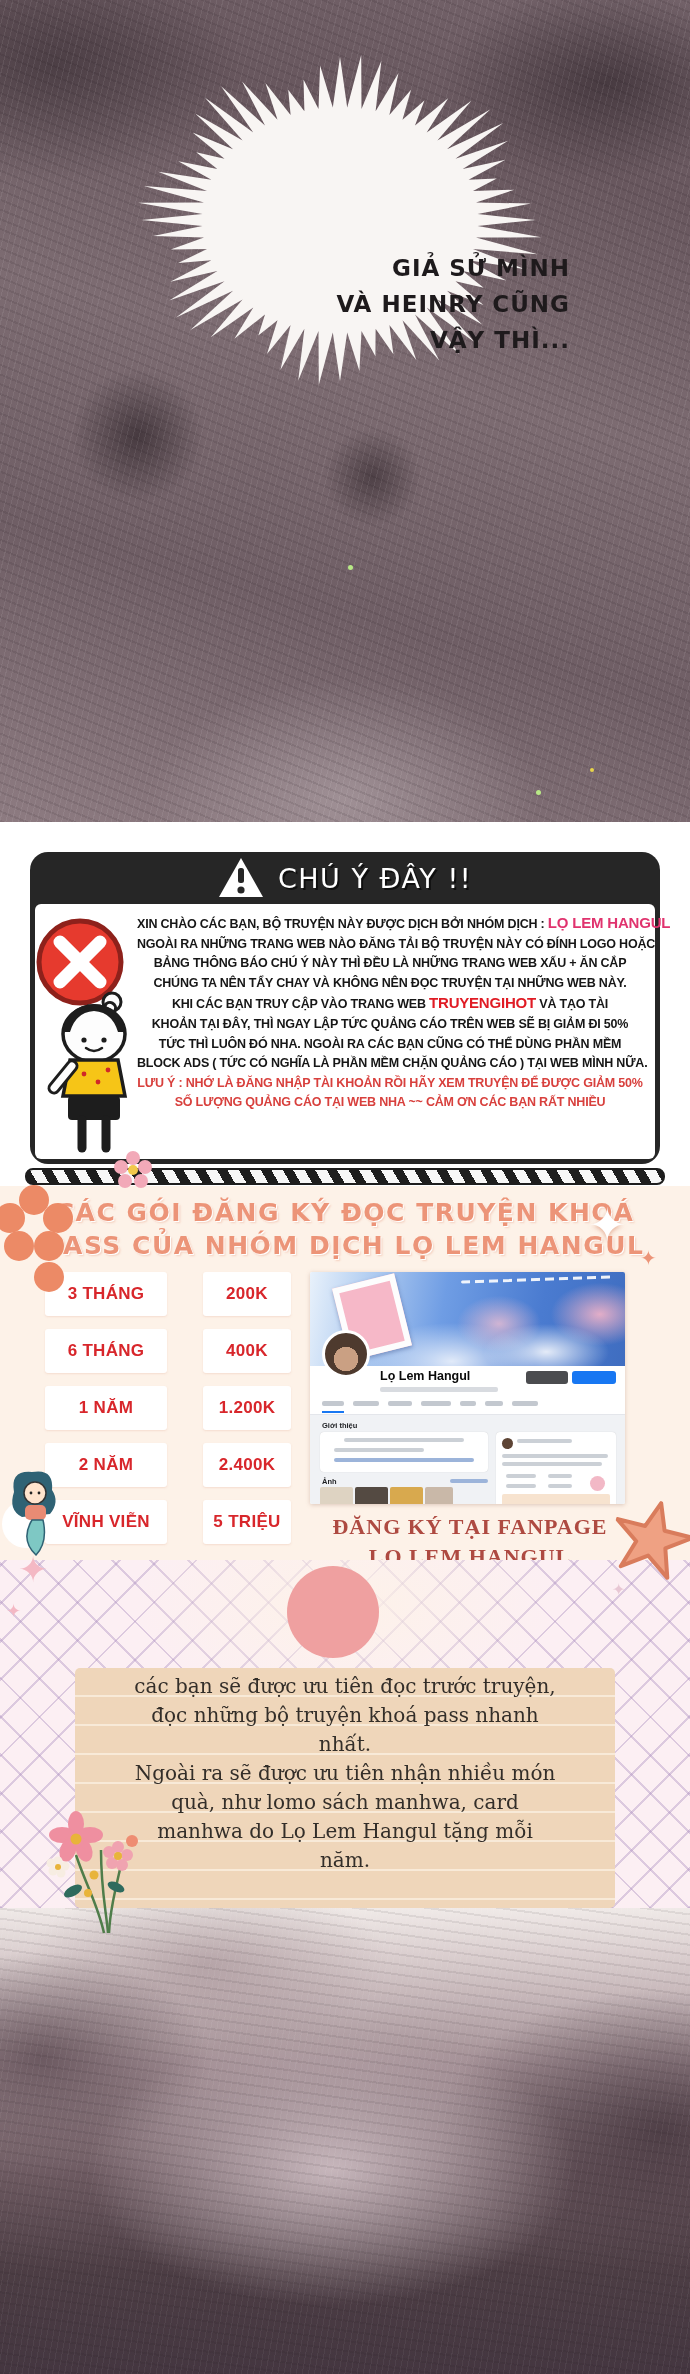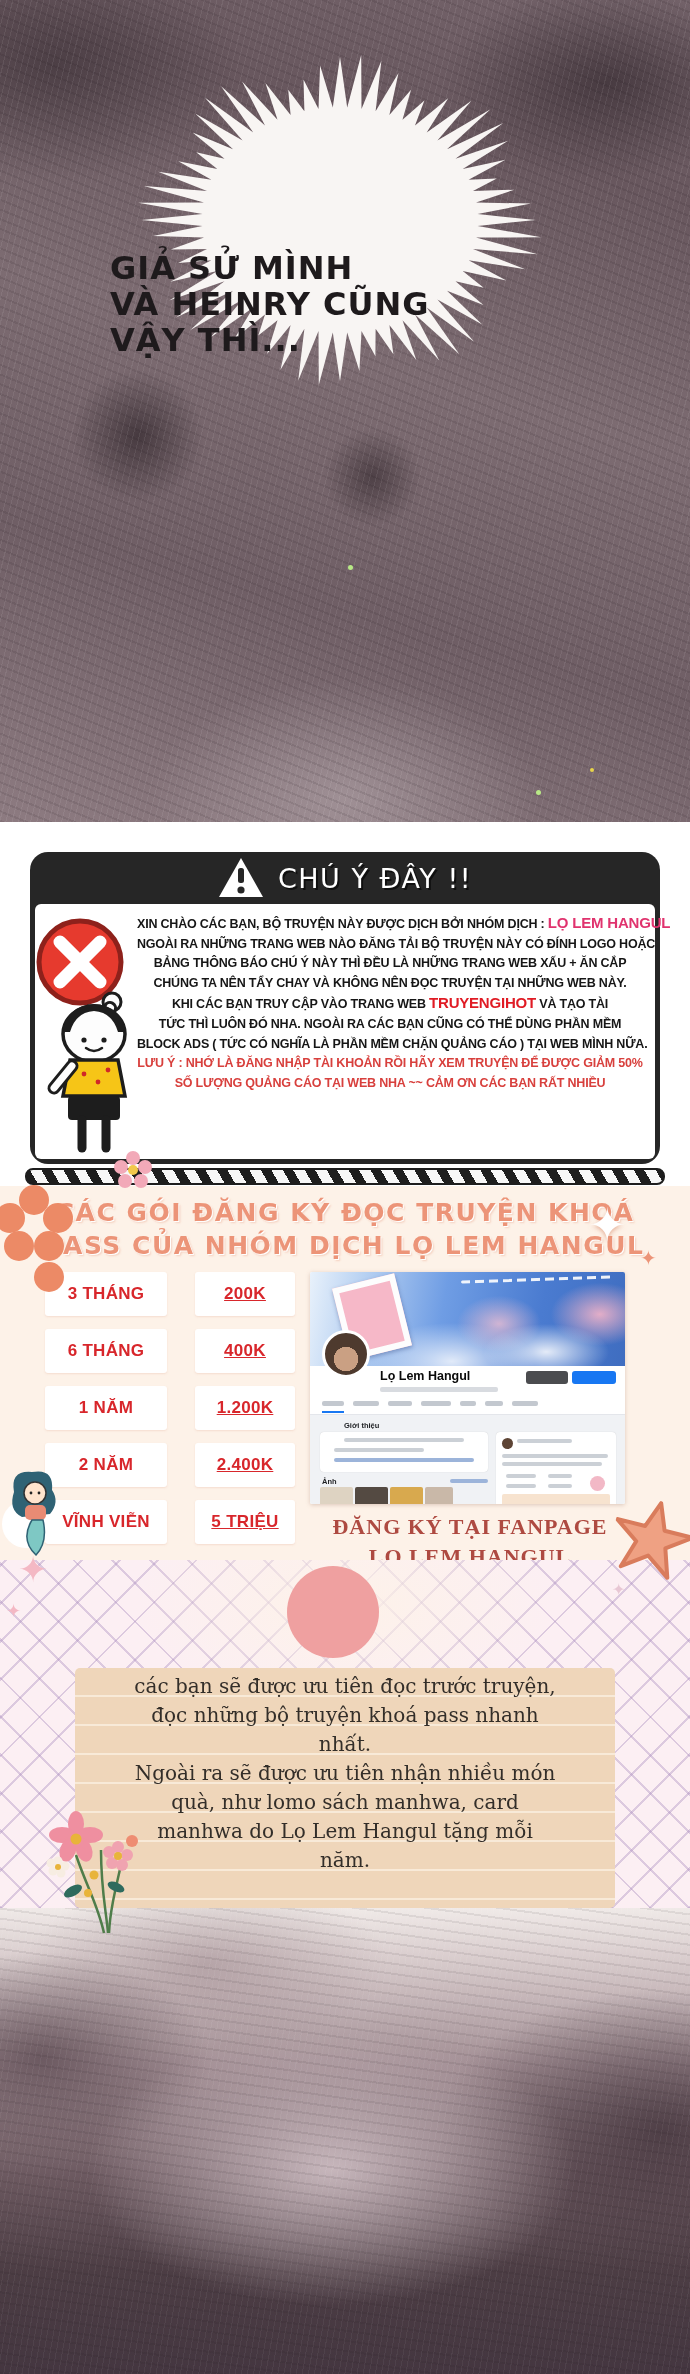--- a/index.html
+++ b/index.html
@@ -13,22 +13,22 @@
       repeating-linear-gradient(22deg, rgba(30,20,26,0.10) 0 2px, rgba(0,0,0,0) 2px 9px),
       radial-gradient(circle 95px at 20% 53%, rgba(32,23,28,0.55), rgba(32,23,28,0) 70%),
       radial-gradient(circle 70px at 54% 58%, rgba(38,28,33,0.50), rgba(38,28,33,0) 70%),
       radial-gradient(ellipse 220px 130px at 88% 10%, rgba(40,30,36,0.55), rgba(40,30,36,0) 75%),
       radial-gradient(ellipse 260px 160px at 8% 8%, rgba(46,36,42,0.50), rgba(46,36,42,0) 72%),
       radial-gradient(ellipse 280px 170px at 50% 97%, rgba(228,218,221,0.30), rgba(228,218,221,0) 70%),
       linear-gradient(15deg,#8d7b81 0%,#6f5e65 30%,#7d6c72 55%,#68575e 80%,#75646b 100%);}
   .speck{position:absolute;border-radius:50%;}
   
   .burst-wrap{position:absolute;left:110px;top:28px;width:460px;height:390px;}
-  .burst-text{position:absolute;left:110px;top:250px;width:460px;text-align:left;
-    font-family:"DejaVu Sans",sans-serif;font-weight:700;font-size:32px;line-height:36px;
+  .burst-text{position:absolute;left:110px;top:250px;width:460px;text-align:right;
+    font-family:"DejaVu Sans",sans-serif;font-weight:700;font-size:23px;line-height:36px;
     color:#1e1a1c;letter-spacing:1px;}
 
   
   .sec-white{position:absolute;left:0;top:822px;width:690px;height:364px;background:#ffffff;}
   .warnbox{position:absolute;left:30px;top:852px;width:630px;height:312px;background:#262626;
     border-radius:18px;box-sizing:border-box;padding:0 5px 5px 5px;}
   .warnhead{height:52px;display:flex;align-items:center;justify-content:center;gap:14px;}
   .warntitle{color:#ffffff;font-weight:400;font-size:27px;letter-spacing:1.5px;
     font-family:"DejaVu Sans",sans-serif;text-shadow:2px 2px 0 rgba(0,0,0,0.6);}
   .warnbody{position:relative;background:#ffffff;border-radius:6px;height:255px;box-sizing:border-box;
@@ -45,25 +45,25 @@
     background:repeating-linear-gradient(60deg,#1e1e1e 0 9px,#f7f7f7 9px 19px);
     border:2px solid #1e1e1e;box-sizing:border-box;}
 
   
   .sec-pink{position:absolute;left:0;top:1186px;width:690px;height:374px;background:#fdf2e8;}
   .sub-heading{position:absolute;left:45px;top:1196px;width:600px;text-align:center;
     font-family:"DejaVu Sans",sans-serif;font-weight:700;font-size:25px;line-height:33px;
     color:var(--heading_salmon,#ec9478);letter-spacing:1.5px;
     text-shadow:1px 1px 0 #ffffff,2px 2px 2px rgba(230,150,120,0.35);}
   .plans{position:absolute;left:45px;top:1272px;display:flex;flex-direction:column;gap:13px;}
-  .plan-row{display:flex;gap:28px;text-align:center;}
+  .plan-row{display:flex;gap:36px;text-align:center;}
   .plan-cell{width:122px;height:44px;background:#ffffff;border-radius:3px;display:flex;
     align-items:center;justify-content:center;font-weight:700;font-size:17px;
     color:var(--price_red,#d8262b);letter-spacing:0.3px;box-shadow:0 1px 2px rgba(230,180,160,0.35);}
-  .plan-cell.price{width:100px;text-decoration:underline;}
+  .plan-cell.price{width:88px;}
 
   
   .fb{position:absolute;left:310px;top:1272px;width:315px;height:232px;background:#ffffff;
     border-radius:2px;box-shadow:0 1px 4px rgba(160,120,100,0.35);overflow:hidden;}
   .fb-cover{position:absolute;left:0;top:0;width:315px;height:94px;
     background:
       radial-gradient(ellipse 90px 40px at 75% 85%, rgba(255,255,255,0.85), rgba(255,255,255,0) 70%),
       radial-gradient(ellipse 70px 45px at 92% 45%, rgba(244,180,200,0.9), rgba(244,180,200,0) 70%),
       radial-gradient(ellipse 60px 40px at 60% 55%, rgba(248,195,210,0.75), rgba(248,195,210,0) 70%),
       radial-gradient(ellipse 120px 55px at 45% 95%, rgba(255,255,255,0.8), rgba(255,255,255,0) 70%),
@@ -162,20 +162,21 @@
         <circle cx="23" cy="33" r="3.6" fill="#262626"></circle>
       </svg>
       <span class="warntitle">CHÚ Ý ĐÂY !!</span>
     </div>
     <div class="warnbody">
       <div class="wl"><span>XIN CHÀO CÁC BẠN, BỘ TRUYỆN NÀY ĐƯỢC DỊCH BỞI NHÓM DỊCH : </span><span class="hl-pink">LỌ LEM HANGUL</span></div>
       <div class="wl">NGOÀI RA NHỮNG TRANG WEB NÀO ĐĂNG TẢI BỘ TRUYỆN NÀY CÓ ĐÍNH LOGO HOẶC</div>
       <div class="wl">BẢNG THÔNG BÁO CHÚ Ý NÀY THÌ ĐỀU LÀ NHỮNG TRANG WEB XẤU + ĂN CẮP</div>
       <div class="wl">CHÚNG TA NÊN TẨY CHAY VÀ KHÔNG NÊN ĐỌC TRUYỆN TẠI NHỮNG WEB NÀY.</div>
       <div class="wl"><span>KHI CÁC BẠN TRUY CẬP VÀO TRANG WEB </span><span class="hl-red">TRUYENGIHOT</span><span> VÀ TẠO TÀI</span></div>
+      <div class="wl">KHOẢN TẠI ĐÂY, THÌ NGAY LẬP TỨC QUẢNG CÁO TRÊN WEB SẼ BỊ GIẢM ĐI 50%</div>
       <div class="wl">TỨC THÌ LUÔN ĐÓ NHA. NGOÀI RA CÁC BẠN CŨNG CÓ THỂ DÙNG PHẦN MỀM</div>
       <div class="wl">BLOCK  ADS ( TỨC CÓ NGHĨA LÀ PHẦN MỀM CHẶN QUẢNG CÁO ) TẠI WEB MÌNH NỮA.</div>
       <div class="wl wl-note">LƯU Ý : NHỚ LÀ ĐĂNG NHẬP TÀI KHOẢN RỒI HÃY XEM TRUYỆN ĐỂ ĐƯỢC GIẢM 50%</div>
       <div class="wl wl-note">SỐ LƯỢNG QUẢNG CÁO TẠI WEB NHA ~~ CẢM ƠN CÁC BẠN RẤT NHIỀU</div>
     </div>
   </div>
 
   <svg class="boy-svg" viewBox="0 0 118 248">
     <circle cx="48" cy="50" r="41" fill="#e63a2e" stroke="#8e211b" stroke-width="5"></circle>
     <line x1="28" y1="30" x2="68" y2="70" stroke="#ffffff" stroke-width="13" stroke-linecap="round"></line>
@@ -279,21 +280,21 @@
       <i style="width:26px"></i>
       <i style="width:24px"></i>
       <i style="width:30px"></i>
       <i style="width:16px"></i>
       <i style="width:18px"></i>
       <i style="width:26px"></i>
     </div>
     <div class="fb-underline"></div>
     <div class="fb-hr"></div>
     <div class="fb-body">
-      <div class="fb-label" style="left:12px;top:6px;margin-left:22px;">Giới thiệu</div>
+      <div class="fb-label" style="left:12px;top:6px;">Giới thiệu</div>
       <div class="fb-card" style="left:10px;top:17px;width:168px;height:40px;">
         <div class="fb-bar" style="left:24px;top:6px;width:120px;"></div>
         <div class="fb-bar" style="left:14px;top:16px;width:90px;"></div>
         <div class="fb-bar blue" style="left:14px;top:26px;width:140px;"></div>
       </div>
       <div class="fb-label" style="left:12px;top:62px;">Ảnh</div>
       <div class="fb-bar blue" style="left:140px;top:64px;width:38px;"></div>
       <div class="fb-thumb" style="left:10px;top:72px;background:#ded3c2;"></div>
       <div class="fb-thumb" style="left:45px;top:72px;background:#544a42;"></div>
       <div class="fb-thumb" style="left:80px;top:72px;background:#d8a94e;"></div>

